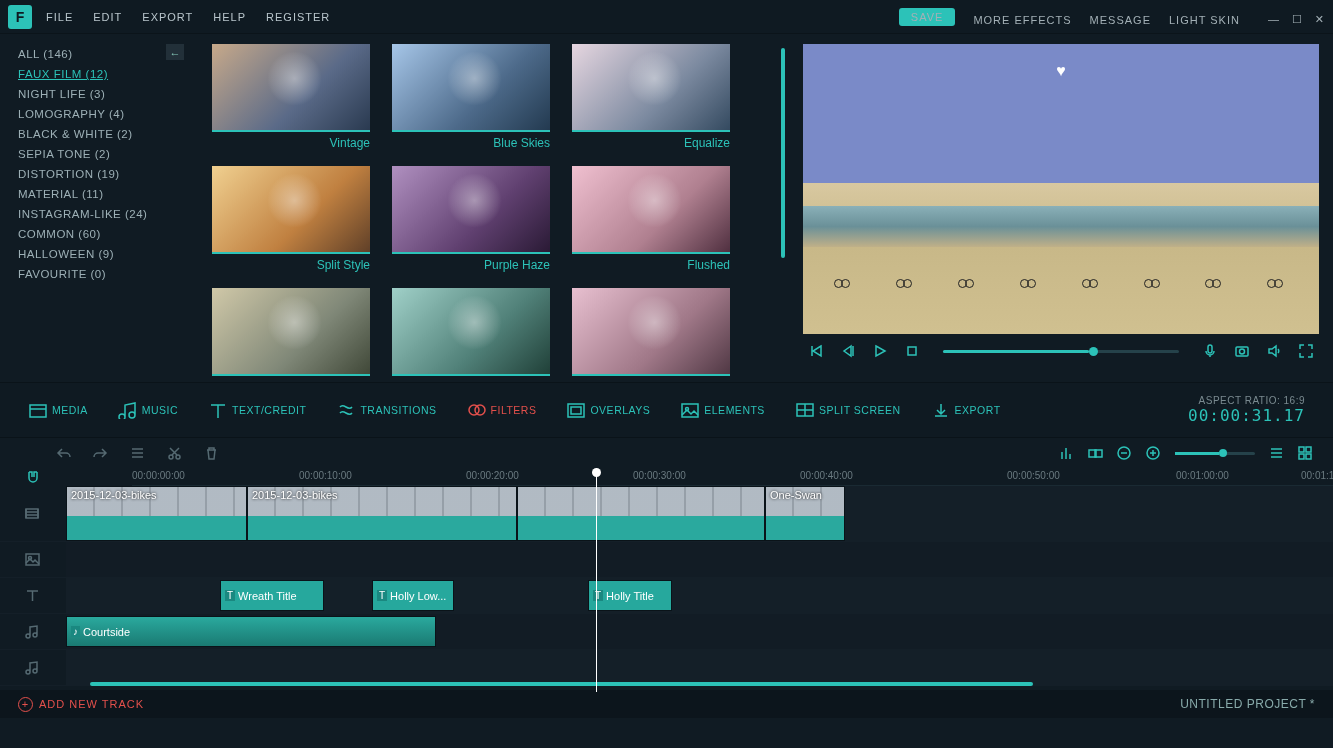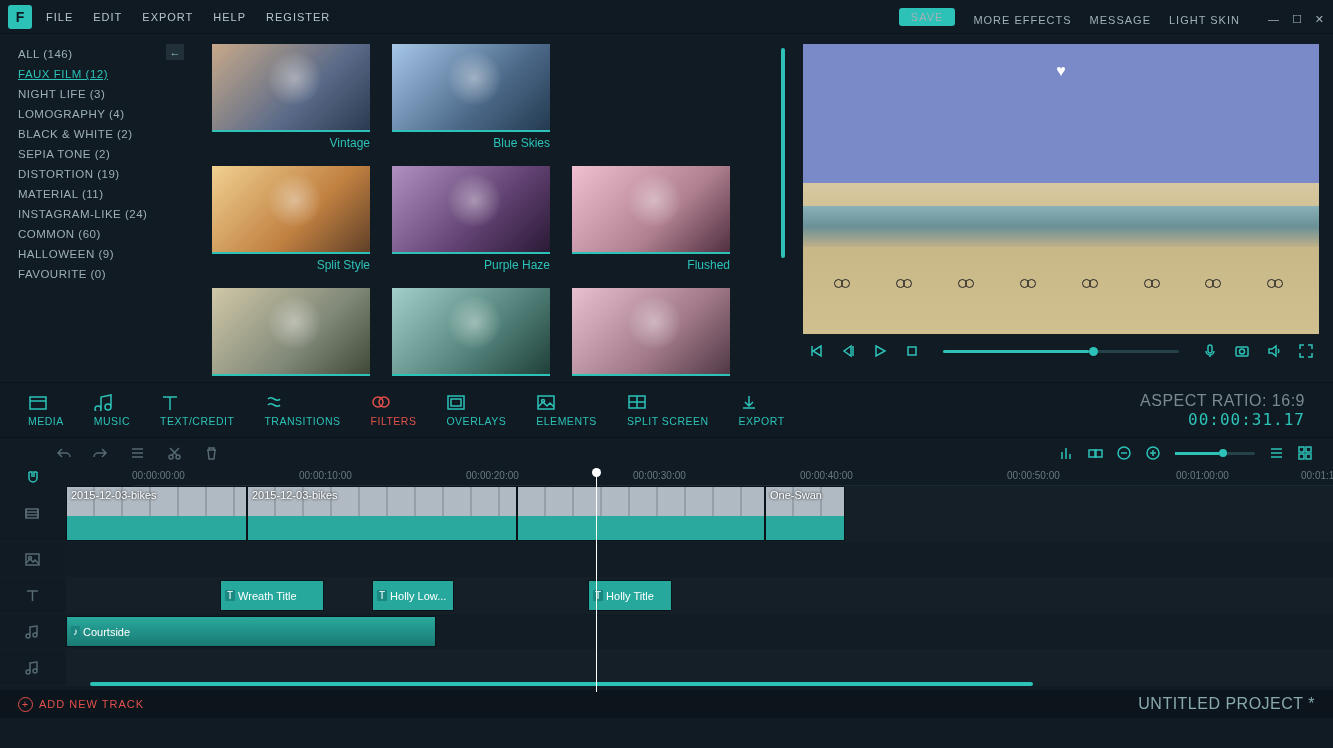--- a/index.html
+++ b/index.html
@@ -52,25 +52,25 @@
 #heart{position:absolute;top:18px;left:50%;transform:translateX(-50%);color:#fff;font-size:16px;}
 
 #preview-ctrl { display:flex; align-items:center; gap:18px; padding:10px 6px 0 6px; color:#2cc2b8; }
 #preview-ctrl svg{width:14px;height:14px;fill:none;stroke:#2cc2b8;stroke-width:1.5;cursor:pointer;}
 #prog-bar{flex:1;height:3px;background:#25424a;border-radius:2px;position:relative;margin:0 6px;}
 #prog-bar::after{content:"";position:absolute;left:0;width:62%;height:100%;background:#2cc2b8;border-radius:2px;}
 #prog-bar .dot{position:absolute;left:62%;top:-3px;width:9px;height:9px;background:#2cc2b8;border-radius:50%;}
 
 
 #mode-tabs { height: 56px; background:#0f1a22; border-top:1px solid #0a1319; border-bottom:1px solid #0a1319; display:flex; align-items:center; padding:0 28px; gap:30px;}
-.mode-tab { display:flex; flex-direction:column; align-items:flex-start; gap:4px; color:#2cc2b8; cursor:pointer; font-size:10.5px; letter-spacing:.5px;}
+.mode-tab { display:flex; flex-direction:row; align-items:center; gap:4px; color:#2cc2b8; cursor:pointer; font-size:10.5px; letter-spacing:.5px;}
 .mode-tab.active { color:#e3504c; }
 .mode-tab svg{width:20px;height:18px;fill:none;stroke:currentColor;stroke-width:1.5;}
 #aspect-block{margin-left:auto;text-align:right;}
-#aspect-lbl{color:#7a8a90;font-size:16px;letter-spacing:.5px;}
+#aspect-lbl{color:#7a8a90;font-size:10px;letter-spacing:.5px;}
 #timecode{color:#2cc2b8;font-size:16px;font-family:monospace;letter-spacing:1px;}
 
 
 #tl-toolbar{height:30px;display:flex;align-items:center;padding:0 20px 0 56px;gap:22px;color:#556a72;}
 #tl-toolbar svg{width:15px;height:15px;fill:none;stroke:#556a72;stroke-width:1.5;cursor:pointer;}
 #tl-toolbar .right{margin-left:auto;display:flex;align-items:center;gap:14px;}
 #tl-toolbar .right svg{stroke:#2cc2b8;}
 #zoom-slider{width:80px;height:3px;background:#25424a;position:relative;border-radius:2px;}
 #zoom-slider::after{content:"";position:absolute;left:0;width:55%;height:100%;background:#2cc2b8;}
 #zoom-slider .dot{position:absolute;left:55%;top:-3px;width:8px;height:8px;background:#2cc2b8;border-radius:50%;}
@@ -96,21 +96,21 @@
 
 #playhead{position:absolute;top:0;bottom:26px;left:calc(66px + 530px);width:1px;background:#fff;z-index:5;}
 #playhead::before{content:"";position:absolute;top:0;left:-4px;width:9px;height:9px;background:#fff;border-radius:50%;}
 
 #tl-hscroll{position:absolute;left:90px;right:300px;bottom:32px;height:4px;background:#2cc2b8;border-radius:2px;}
 
 
 #bottombar{position:absolute;left:0;right:0;bottom:0;height:28px;background:#0c151c;display:flex;align-items:center;padding:0 18px;}
 #add-track{color:#e3504c;font-size:11px;letter-spacing:1px;display:flex;align-items:center;gap:6px;cursor:pointer;}
 #add-track .plus{width:15px;height:15px;border:1.5px solid #e3504c;border-radius:50%;display:flex;align-items:center;justify-content:center;font-size:11px;}
-#proj-name{margin-left:auto;color:#8aa;font-size:16px;letter-spacing:.5px;}
+#proj-name{margin-left:auto;color:#8aa;font-size:12px;letter-spacing:.5px;}
 </style>
 </head>
 <body>
 
 <div id="menubar">
   <div id="logo">F</div>
   <div class="menu-left">
     <span>FILE</span>
     <span>EDIT</span>
     <span>EXPORT</span>
@@ -153,20 +153,24 @@
   <div id="thumb-area">
     <div id="thumb-rows">
         <div class="thumb-row">
           <div class="thumb">
             <div class="img "></div>
             <div class="lbl">Vintage</div>
           </div>
           <div class="thumb">
             <div class="img blue"></div>
             <div class="lbl">Blue Skies</div>
+          </div>
+          <div class="thumb">
+            <div class="img eq"></div>
+            <div class="lbl">Equalize</div>
           </div>
         </div>
         <div class="thumb-row">
           <div class="thumb">
             <div class="img split"></div>
             <div class="lbl">Split Style</div>
           </div>
           <div class="thumb">
             <div class="img purple"></div>
             <div class="lbl">Purple Haze</div>

